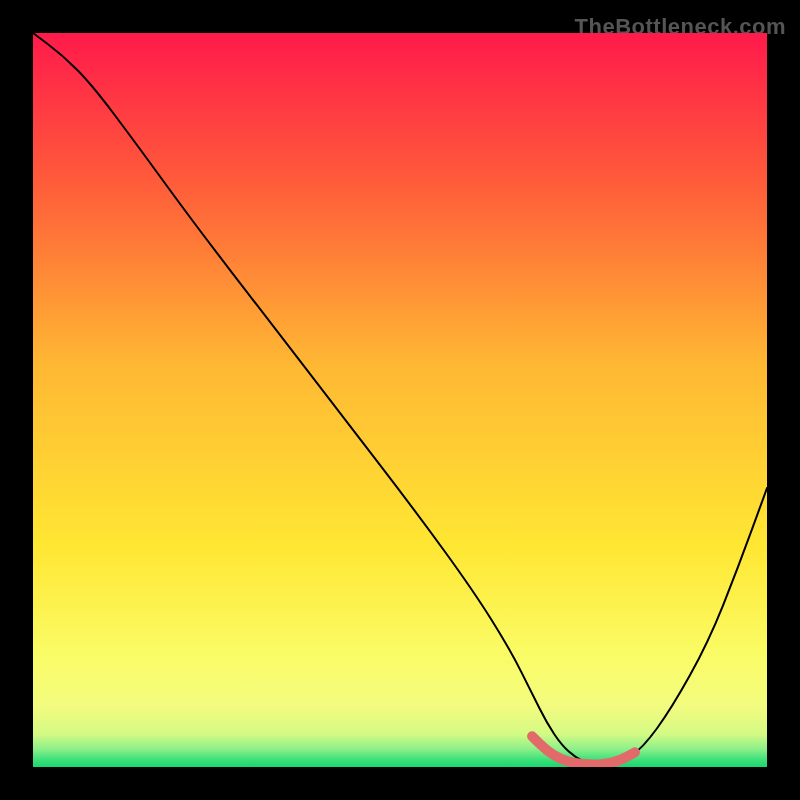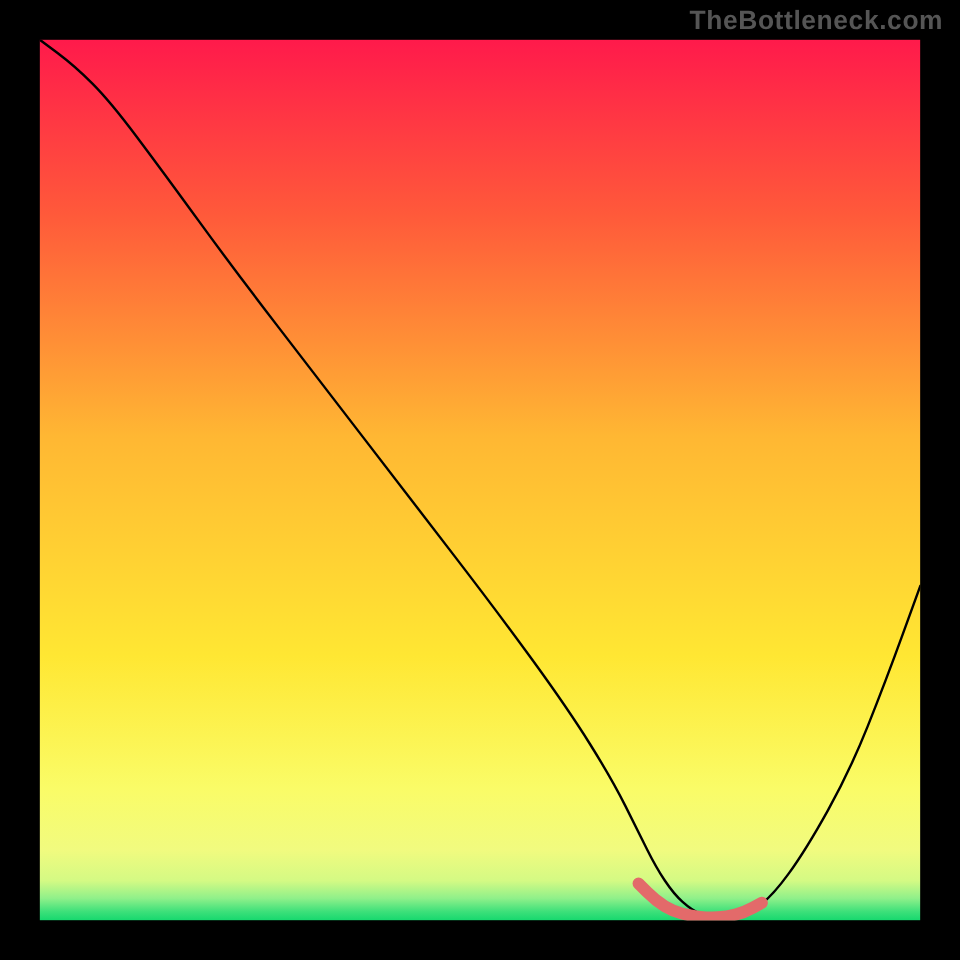--- a/index.html
+++ b/index.html
@@ -11,21 +11,21 @@
     font-family: Arial, Helvetica, sans-serif;
   }
   .outer {
     width: 800px;
     height: 800px;
     background: #000;
     position: relative;
   }
   .brand {
     position: absolute;
-    top: 4px;
+    top: 14px;
     right: 14px;
     color: #555;
     font-size: 22px;
     font-weight: 600;
     letter-spacing: 0.5px;
   }
   svg.chart {
     position: absolute;
     left: 33px;
     top: 33px;

